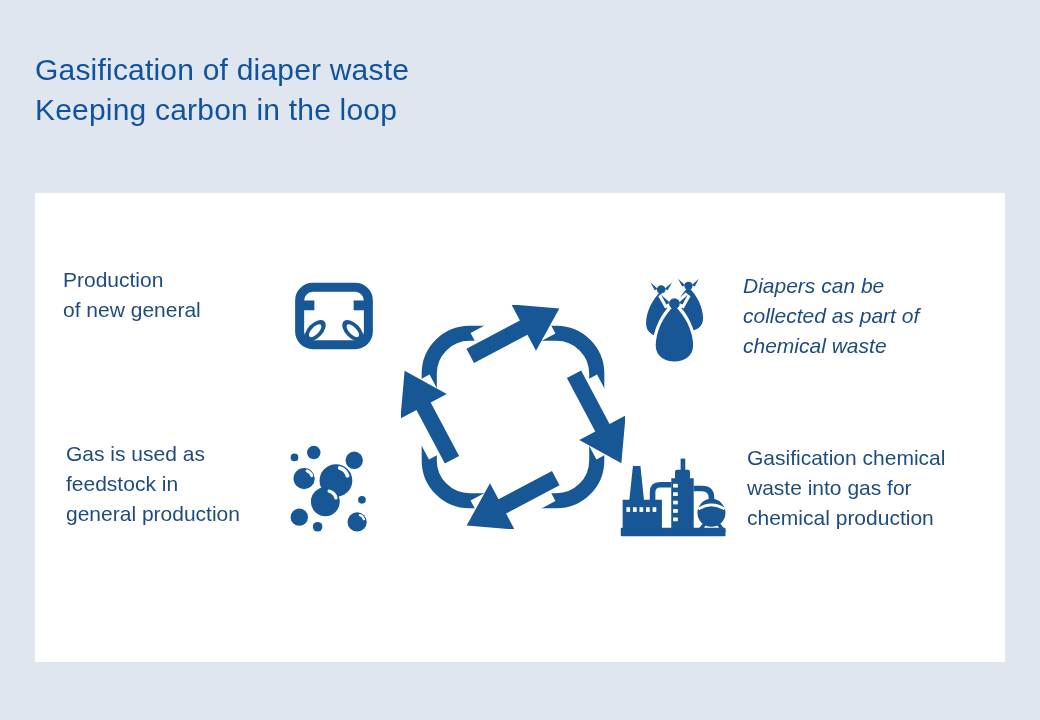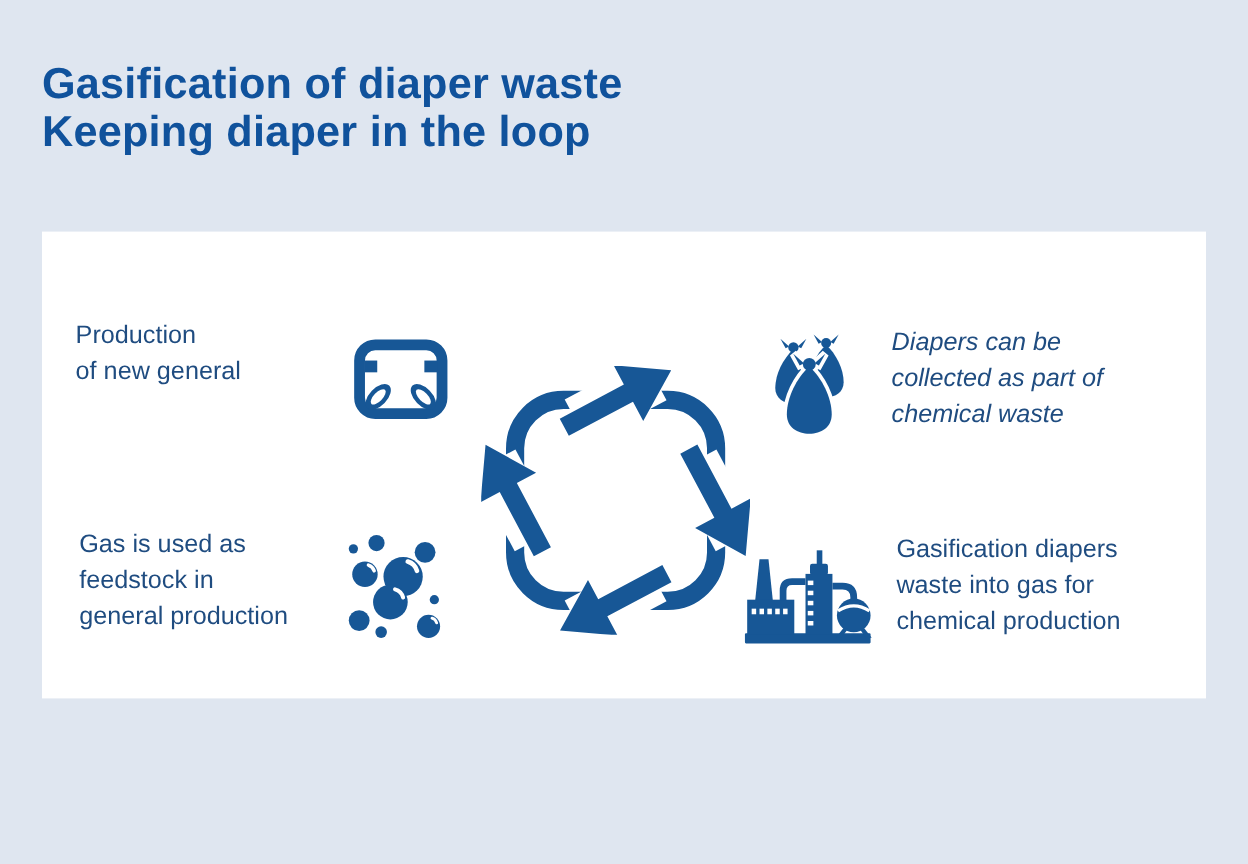--- a/index.html
+++ b/index.html
@@ -15,52 +15,52 @@
     position: relative;
     width: 1040px;
     height: 720px;
     background: #dfe6f0;
   }
   .page-title {
     position: absolute;
     left: 35px;
     top: 50px;
     color: #10529c;
-    font-size: 36px;
-    font-weight: bold;
+    font-size: 30px;
+    font-weight: normal;
     line-height: 40px;
     letter-spacing: 0.2px;
   }
   .page-title span { display: block; }
   .card {
     position: absolute;
     left: 35px;
     top: 193px;
     width: 970px;
-    height: 389px;
+    height: 469px;
     background: #ffffff;
   }
   .label {
     position: absolute;
     color: #1f4c80;
     font-size: 21px;
     line-height: 30px;
   }
   .label span { display: block; }
   .icon-box { position: absolute; }
   .icon-box svg { display: block; width: 100%; height: 100%; }
 </style>
 </head>
 <body>
 
 <div class="stage">
 
   <div class="page-title">
     <span>Gasification of diaper waste</span>
-    <span>Keeping diaper in the loop</span>
+    <span>Keeping carbon in the loop</span>
   </div>
 
   <div class="card">
 
     <div class="label" style="left:28px; top:72px;">
       <span>Production</span>
       <span>of new general</span>
     </div>
     <div class="icon-box" style="left:258px; top:87px; width:82px; height:72px;">
       <svg viewBox="0 0 100 88" aria-hidden="true">
@@ -178,19 +178,19 @@
           <rect x="58" y="33" width="5" height="4"></rect>
           <rect x="58" y="42" width="5" height="4"></rect>
           <rect x="58" y="51" width="5" height="4"></rect>
           <rect x="58" y="60" width="5" height="4"></rect>
           <rect x="58" y="69" width="5" height="4"></rect>
         </g>
         <path d="M85,60 q14,-9 28,0" fill="none" stroke="#ffffff" stroke-width="3"></path>
       </svg>
     </div>
     <div class="label" style="left:712px; top:250px;">
-      <span>Gasification diapers</span>
+      <span>Gasification chemical</span>
       <span>waste into gas for</span>
       <span>chemical production</span>
     </div>
 
   </div>
 </div>
 
 </body></html>

